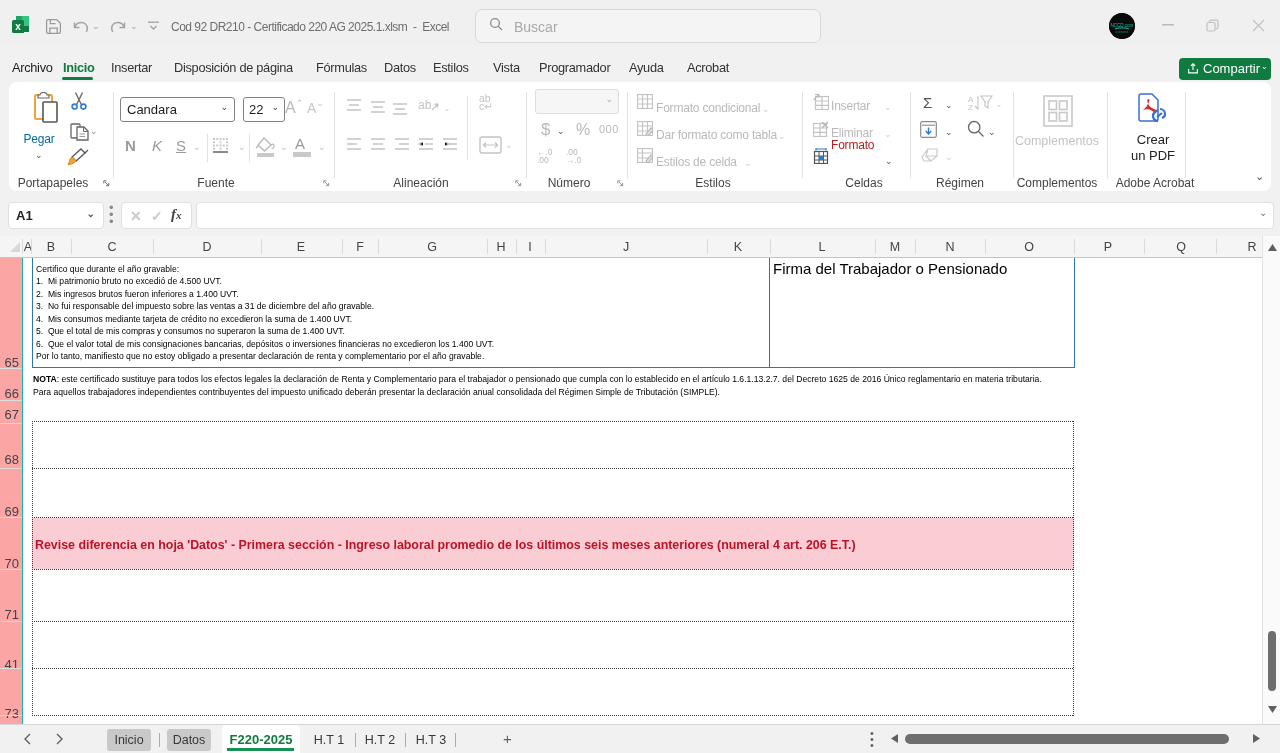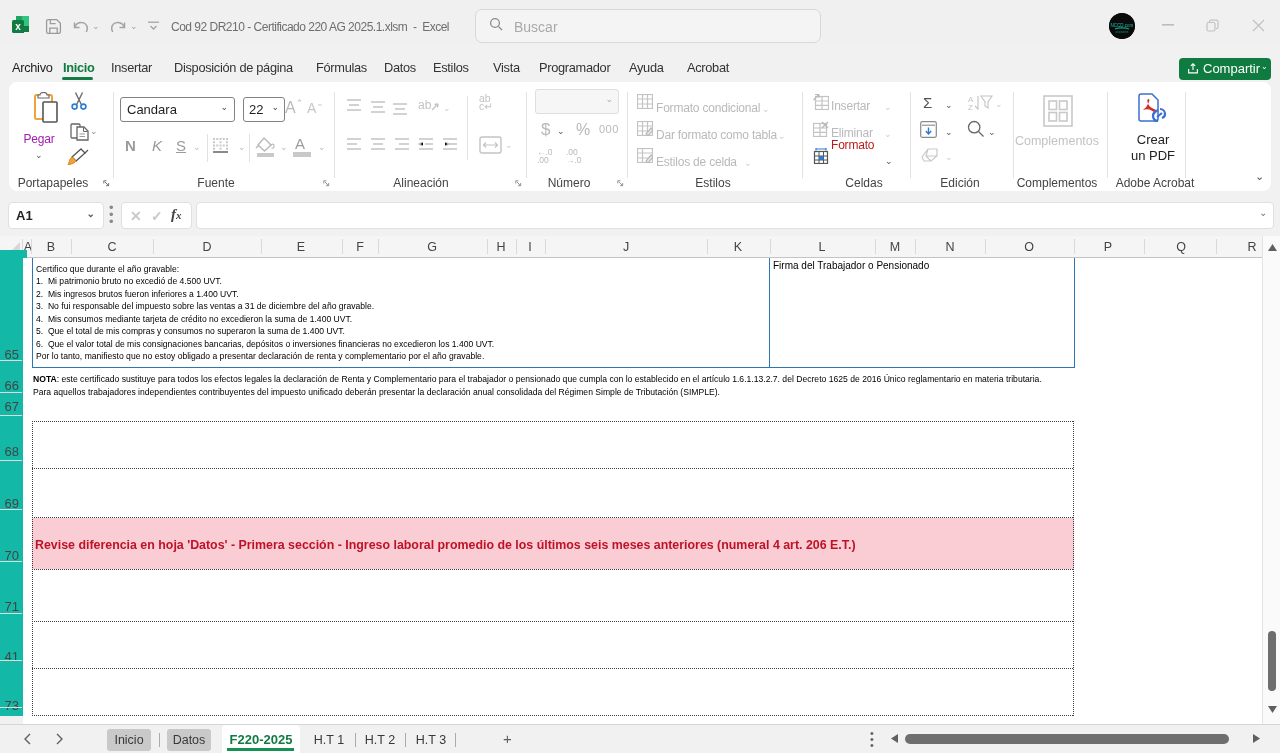--- a/index.html
+++ b/index.html
@@ -27,21 +27,21 @@
   .chev{position:absolute;font-size:9px;color:#8d8d8d;}
   
   .combo{position:absolute;background:#fff;border:1px solid #828282;border-radius:3px;}
   
   #fbar{left:0;top:191px;width:1280px;height:44px;background:#f1f1f1;}
   .fbox{position:absolute;background:#fff;border:1px solid #e0e0e0;border-radius:4px;font-weight:bold;}
   
   #colhead{left:0;top:236px;width:1262px;height:21px;background:#f5f5f5;border-bottom:1px solid #c4c4c4;}
   .clab{position:absolute;top:4px;font-size:12.5px;color:#444;transform:translateX(-50%);}
   .csep{position:absolute;top:3px;width:1px;height:15px;background:#d9d9d9;}
-  #rowhead{left:0;top:250px;width:22px;height:466px;background:#14b8a6;border-right:5px solid #14b8a6;}
+  #rowhead{left:0;top:258px;width:22px;height:466px;background:#fca5a5;border-right:5px solid #14b8a6;}
   .rlab{position:absolute;right:3px;font-size:13px;color:#444;}
   .rsep{position:absolute;left:0;width:22px;height:1px;background:#dcdcdc;}
   
   #grid{left:23px;top:258px;width:1239px;height:466px;background:#fff;overflow:hidden;}
   .cell{position:absolute;font-size:9.5px;color:#000;white-space:nowrap;}
   
   #sheetbar{left:0;top:724px;width:1280px;height:29px;background:#f1f1f1;border-top:1px solid #d5d5d5;}
   .stab{position:absolute;top:4px;height:22px;line-height:22px;font-size:12.5px;color:#383838;text-align:center;}
   .pill{background:#c9c9c9;border-radius:3px;}
   .ssep{position:absolute;top:8px;width:1px;height:14px;background:#ababab;}
@@ -136,21 +136,21 @@
       <div class="abs" style="left:82px;top:4px;font-size:8px">⌄</div>
     </div>
   </div>
   <div class="abs" id="ribbon">
 
     <svg class="abs" style="left:25px;top:10px" width="27" height="34" viewBox="0 0 27 34">
       <rect x="1" y="3" width="17" height="24" rx="1.5" fill="none" stroke="#f0a23c" stroke-width="2"></rect>
       <path d="M6 3 Q6 0.5 9.5 0.5 Q13 0.5 13 3 H15 V6 H4 V3 Z" fill="#fff" stroke="#6b6b6b" stroke-width="1.2"></path>
       <rect x="9" y="10" width="14" height="20" rx="1" fill="#fff" stroke="#555" stroke-width="1.6"></rect>
     </svg>
-    <div class="abs rtext" style="left:30px;top:50px;color:#a21caf;transform:translateX(-50%)">Pegar</div>
+    <div class="abs rtext" style="left:30px;top:50px;color:#0369a1;transform:translateX(-50%)">Pegar</div>
     <div class="abs chev" style="left:26px;top:68px;color:#555">⌄</div>
     <svg class="abs" style="left:61px;top:10px" width="18" height="19" viewBox="0 0 18 19">
       <path d="M5.5 0.5 L11.2 12.2 M12.5 0.5 L6.8 12.2" stroke="#6b6b6b" stroke-width="1.4" fill="none"></path>
       <circle cx="4.6" cy="14.6" r="2.5" fill="none" stroke="#2b7cd3" stroke-width="1.6"></circle>
       <circle cx="13.4" cy="14.6" r="2.5" fill="none" stroke="#2b7cd3" stroke-width="1.6"></circle>
     </svg>
     <svg class="abs" style="left:61px;top:41px" width="23" height="19" viewBox="0 0 23 19">
       <rect x="1" y="1" width="9" height="14" rx="1" fill="#fff" stroke="#666" stroke-width="1.3"></rect>
       <path d="M7 4 H14 L18 8 V17 H7 Z" fill="#fff" stroke="#666" stroke-width="1.3"></path>
       <path d="M13.5 4.5 V8.5 H17.5" fill="none" stroke="#666" stroke-width="1"></path>
@@ -335,21 +335,21 @@
     <div class="abs chev" style="left:936px;top:45px;color:#555">⌄</div>
     <svg class="abs" style="left:958px;top:38px" width="18" height="18" viewBox="0 0 18 18" fill="none" stroke="#666" stroke-width="1.3">
       <circle cx="7.2" cy="7.2" r="5.7"></circle>
         <path d="M11.5 11.5 L16.5 16.5"></path>
     </svg>
     <div class="abs chev" style="left:979px;top:45px;color:#555">⌄</div>
     <svg class="abs" style="left:912px;top:66px" width="17" height="14" viewBox="0 0 17 14">
       <path d="M7 1 L16 1 L16 8 L10 13 L3 13 L1 9 Z M7 1 L5 8 L10 13 M5 8 L16 8" fill="none" stroke="#c9c9c9" stroke-width="1.2"></path>
     </svg>
     <div class="abs chev" style="left:936px;top:70px;color:#ccc">⌄</div>
-    <div class="glabel" style="left:951px">Edición</div>
+    <div class="glabel" style="left:951px">Régimen</div>
     <div class="gsep" style="left:1004px"></div>
 
     <svg class="abs" style="left:1034px;top:13px" width="30" height="32" viewBox="0 0 30 32" fill="none" stroke="#c9c9c9" stroke-width="1.6">
       <rect x="1" y="1" width="28" height="30"></rect>
       <rect x="6" y="6" width="7.5" height="8.5"></rect>
         <rect x="16.5" y="6" width="7.5" height="8.5"></rect>
       <rect x="6" y="17.5" width="7.5" height="8.5"></rect>
         <rect x="16.5" y="17.5" width="7.5" height="8.5"></rect>
     </svg>
     <div class="abs" style="left:1048px;top:52px;font-size:12.5px;color:#c3c3c3;transform:translateX(-50%)">Complementos</div>
@@ -450,21 +450,21 @@
     <div class="cell" style="left:13px;top:5px;line-height:12.45px;transform:scaleX(0.903);transform-origin:0 0">
       Certifico que durante el año gravable:<br>
       1.&nbsp; Mi patrimonio bruto no excedió de 4.500 UVT.<br>
       2.&nbsp; Mis ingresos brutos fueron inferiores a 1.400 UVT.<br>
       3.&nbsp; No fui responsable del impuesto sobre las ventas a 31 de diciembre del año gravable.<br>
       4.&nbsp; Mis consumos mediante tarjeta de crédito no excedieron la suma de 1.400 UVT.<br>
       5.&nbsp; Que el total de mis compras y consumos no superaron la suma de 1.400 UVT.<br>
       6.&nbsp; Que el valor total de mis consignaciones bancarias, depósitos o inversiones financieras no excedieron los 1.400 UVT.<br>
       Por lo tanto, manifiesto que no estoy obligado a presentar declaración de renta y complementario por el año gravable.
     </div>
-    <div class="cell" style="left:750px;top:2px;font-size:10px">Firma del Trabajador o Pensionado</div>
+    <div class="cell" style="left:750px;top:2px;font-size:15px">Firma del Trabajador o Pensionado</div>
     <div class="cell" style="left:10px;top:115px;font-size:8.6px;line-height:12.5px">
       <b>NOTA</b>: este certificado sustituye para todos los efectos legales la declaración de Renta y Complementario para el trabajador o pensionado que cumpla con lo establecido en el artículo 1.6.1.13.2.7. del Decreto 1625 de 2016 Único reglamentario en materia tributaria.<br>
       Para aquellos trabajadores independientes contribuyentes del impuesto unificado deberán presentar la declaración anual consolidada del Régimen Simple de Tributación (SIMPLE).
     </div>
 
     <div class="abs" style="left:9px;top:260px;width:1042px;height:51px;background:#f9cdd3"></div>
     <div class="dotH" style="left:9px;top:163px;width:1042px"></div>
     <div class="dotH" style="left:9px;top:210px;width:1042px"></div>
     <div class="dotH" style="left:9px;top:259px;width:1042px"></div>
     <div class="dotH" style="left:9px;top:311px;width:1042px"></div>

